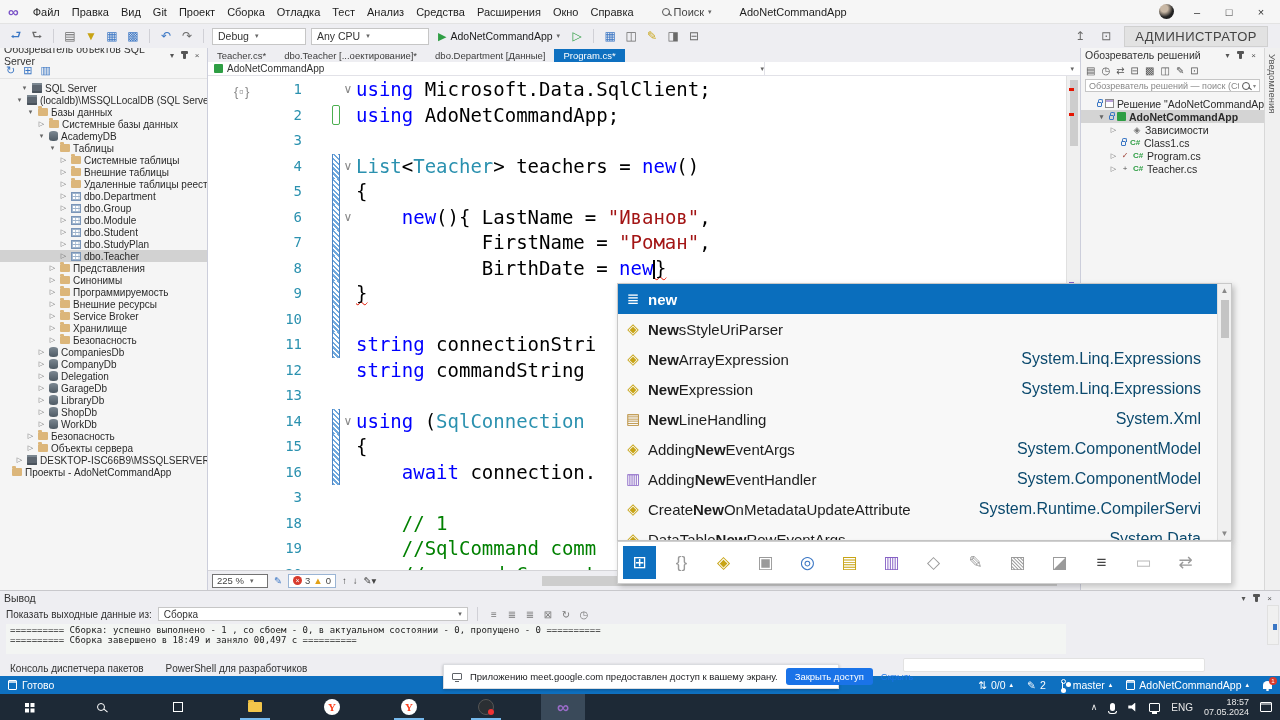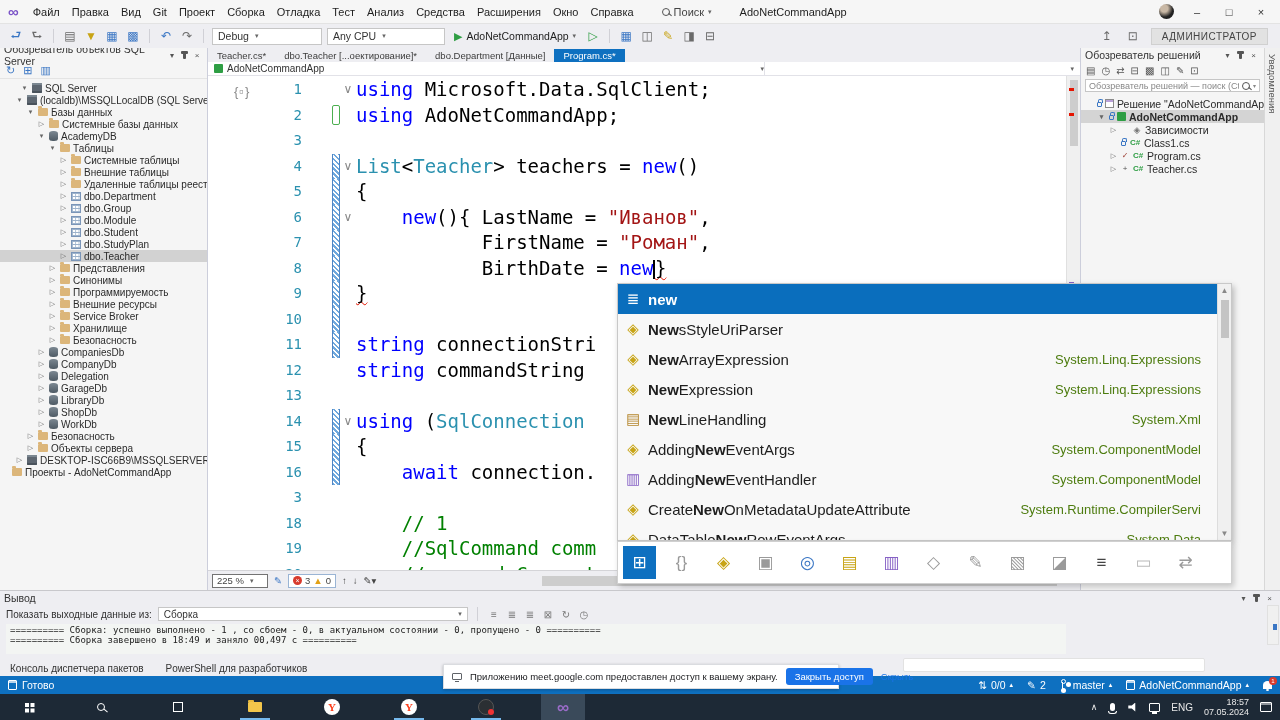--- a/index.html
+++ b/index.html
@@ -19,21 +19,21 @@
   .wbtn{font-size:11px;color:#333;width:18px;text-align:center}
   
   #toolbar{left:0;top:24px;width:1280px;height:24px;background:#eeeef2;display:flex;align-items:center;gap:5px;padding-left:8px}
   .ti{font-size:12px;color:#6a6a6a;width:16px;text-align:center}
   .ti.blue{color:#3a76c4}.ti.green{color:#2f9e44}.ti.yellow{color:#c8a415}
   .tsep{width:1px;height:14px;background:#d0d0d6;margin:0 3px}
   .dd{background:#fff;border:1px solid #c6c6c6;height:17px;font-size:10.5px;display:flex;align-items:center;padding:0 5px;gap:6px;color:#333}
   .dd .car{font-size:7px;color:#666}
   .run-btn{display:flex;align-items:center;gap:4px;font-size:10.5px;color:#1e1e1e;padding:0 4px}
   .play{color:#2f9e44;font-size:11px}
-  .admin-badge{background:#e2e2e2;border:1px solid #d0d0d0;color:#444;font-size:10px;padding:2px 10px;letter-spacing:.5px}
+  .admin-badge{background:#e2e2e2;border:1px solid #d0d0d0;color:#444;font-size:13px;padding:2px 10px;letter-spacing:.5px}
   
   .phead{display:flex;align-items:center;height:14px;padding:0 4px;font-size:10.5px;color:#333}
   .phead .grow{flex:1}
   .hic{font-size:8px;color:#555;width:13px;text-align:center}
   .pin{width:3px;height:7px;background:#555;border-radius:1px;position:relative;margin:0 5px}
   .pin::before{content:"";position:absolute;top:-1px;left:-2px;width:7px;height:3px;background:#555;border-radius:1px}
   
   #sqlpanel{left:0;top:48px;width:208px;height:542px;background:#f5f5f5;border-right:1px solid #cccedb;overflow:hidden}
   .ptools{display:flex;align-items:center;gap:8px;height:17px;padding:0 6px;border-bottom:1px solid #e4e4e4}
   .ptools span{font-size:11px;color:#3a76c4}
@@ -98,21 +98,21 @@
   .setree .trow.sel{background:#d4d4d4;font-weight:bold}
   
   #cmp{left:617px;top:283px;width:615px;height:258px;background:#f8f8f8;border:1px solid #c8c8c8;box-shadow:2px 3px 6px rgba(0,0,0,.25);overflow:hidden}
   .cmp-row{display:flex;align-items:center;height:30px;font-size:15px;color:#1e1e1e;padding-right:16px}
   .cmp-row.sel{background:#0a6ebd;color:#fff}
   .cmp-ico{width:30px;text-align:center;font-size:15px;flex:none}
   .ci-snippet{color:#3a76c4}.cmp-row.sel .ci-snippet{color:#fff}
   .ci-type{color:#c8a415}.ci-enum{color:#b5862c}.ci-delegate{color:#8661c5}
   .cmp-label{flex:1;white-space:nowrap;overflow:hidden}
   .cmp-match{font-weight:bold}
-  .cmp-ns{color:#4d7c0f;font-size:13px;white-space:nowrap;margin-left:12px}
+  .cmp-ns{color:#0c4a6e;font-size:16px;white-space:nowrap;margin-left:12px}
   .cmp-row.sel .cmp-ns{color:#fff}
   #cmp-sb{position:absolute;right:0;top:0;width:14px;height:100%;background:#f0f0f0;border-left:1px solid #ddd;font-size:8px;color:#888;text-align:center}
   #cmp-sb .sbthumb{position:absolute;left:3px;top:16px;width:8px;height:38px;background:#c4c4c4}
   #cmp-sb .up{position:absolute;top:2px;left:0;right:0}
   #cmp-sb .dn{position:absolute;bottom:2px;left:0;right:0}
   
   #cmpfilter{left:617px;top:541px;width:615px;height:43px;background:#fff;border:1px solid #d0d0d0;box-shadow:2px 3px 6px rgba(0,0,0,.2);display:flex;align-items:center;gap:9px;padding-left:5px}
   .fico{width:33px;height:33px;display:flex;align-items:center;justify-content:center;font-size:17px}
   .fico.sel{background:#0e70c0;color:#fff}
   
@@ -207,21 +207,21 @@
   <span class="ti">⮑</span>
   <span class="tsep"></span>
   <span class="ti">▤</span>
   <span class="ti yellow">▼</span>
   <span class="ti blue">▦</span>
   <span class="ti blue">▩</span>
   <span class="tsep"></span>
   <span class="ti blue">↶</span>
   <span class="ti">↷</span>
   <span class="tsep"></span>
-  <div class="dd" style="width:110px">
+  <div class="dd" style="width:94px">
     <span>Debug</span>
       <span class="car">▾</span>
   </div>
   <div class="dd" style="width:118px">
     <span>Any CPU</span>
       <span class="car">▾</span>
   </div>
   <div class="run-btn">
     <span class="play">▶</span>
     <span>AdoNetCommandApp</span>

